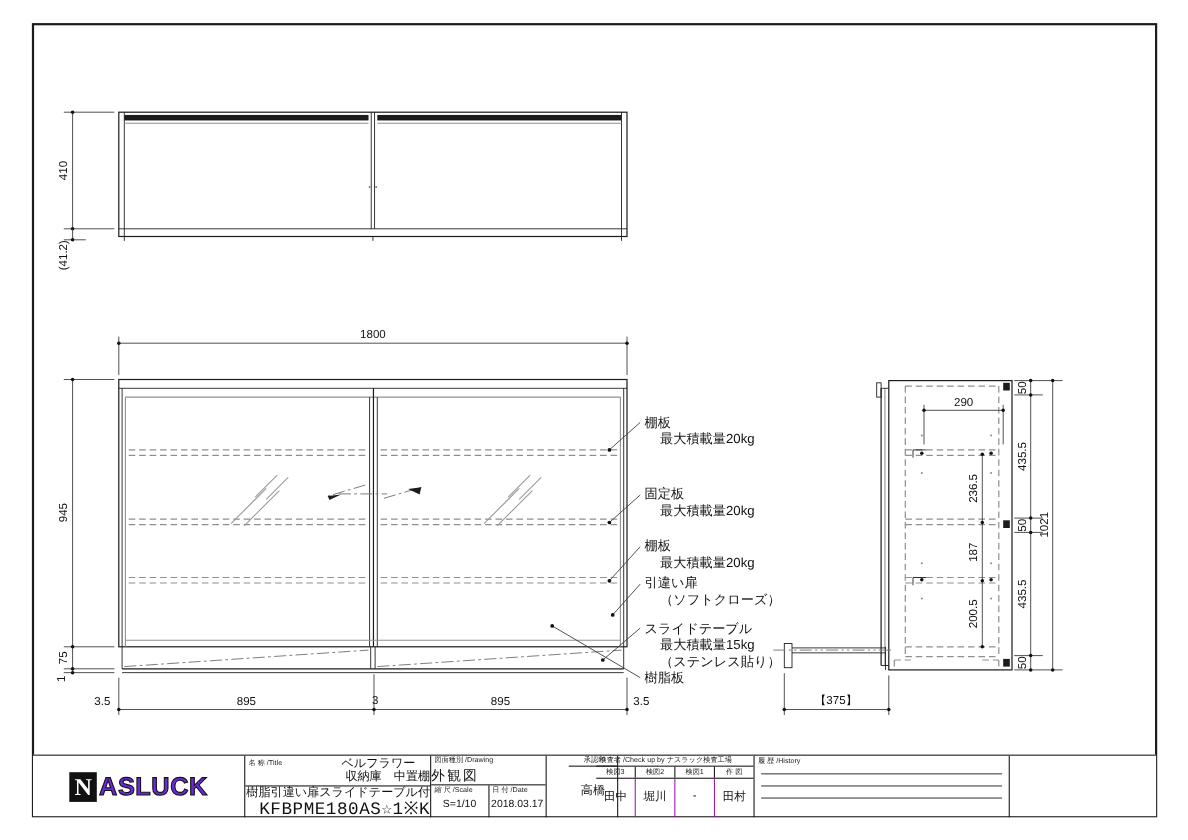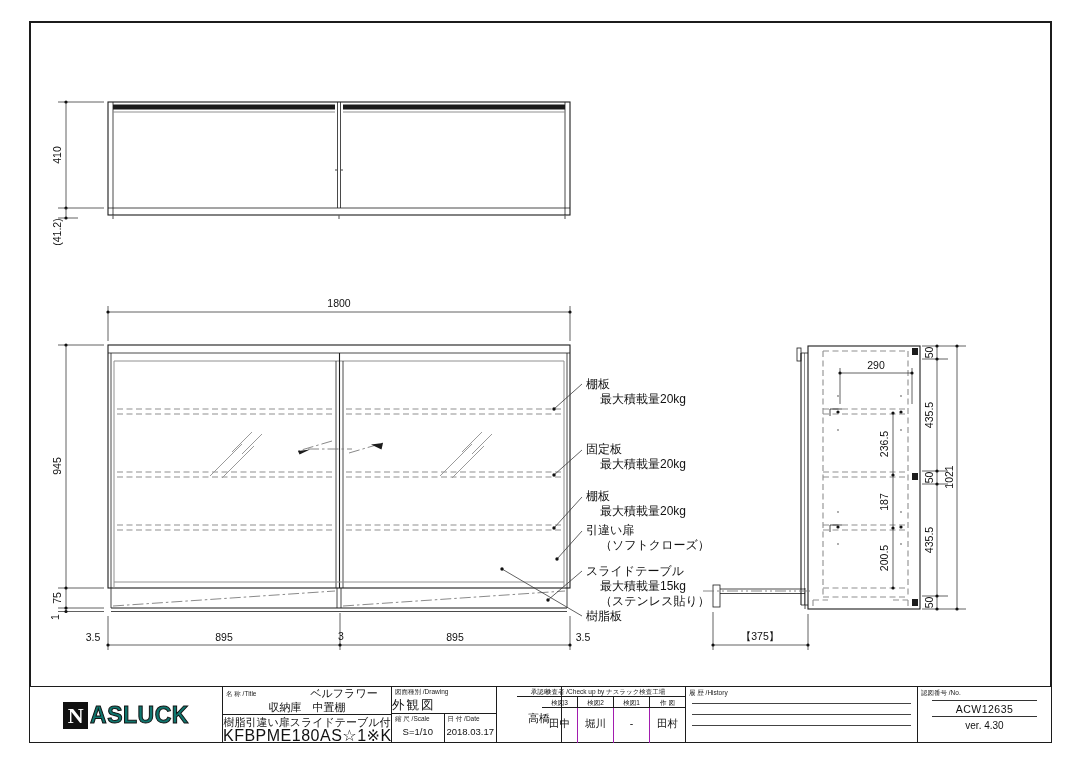--- a/index.html
+++ b/index.html
@@ -27,27 +27,27 @@
   .tblock{position:absolute;left:30px;top:686px;width:1021px;height:56px;
           border-top:1.6px solid #1c1c1c;box-sizing:border-box;background:#fff;}
   .tb-cell{position:absolute;top:0;height:56px;border-right:1.2px solid #1c1c1c;box-sizing:border-box;}
   .lbl{font-size:6.5px;color:#222;white-space:nowrap;overflow:hidden;line-height:9px;padding-left:3px;}
   .cval{text-align:center;}
 
   .logo-wrap{display:flex;align-items:center;justify-content:center;height:100%;}
   .logo-n{display:inline-block;background:#111;color:#fff;width:25px;height:27px;
           font-weight:bold;font-size:22px;text-align:center;line-height:27px;
           font-family:"Liberation Serif",serif;}
-  .logo-rest{font-weight:900;font-size:23px;letter-spacing:0.5px;color:#0f766e;
+  .logo-rest{font-weight:900;font-size:23px;letter-spacing:0.5px;color:#6d28d9;
              -webkit-text-stroke:1px #111;margin-left:2px;}
 
   .t-row1{height:13px;display:flex;align-items:center;gap:19px;}
   .t-row1 .lbl{flex:0 0 52px;}
   .t-row1 .v{flex:1;text-align:center;font-size:11px;}
-  .t-line{font-size:11px;text-align:center;line-height:14px;}
+  .t-line{font-size:11px;text-align:right;line-height:14px;font-family:Liberation Mono, monospace;}
   .t-div{border-top:1.1px solid #1c1c1c;}
   .code{font-size:16px;letter-spacing:0.5px;}
 
   .d-top{height:27px;border-bottom:1.1px solid #1c1c1c;box-sizing:border-box;}
   .d-val{font-size:12.5px;text-align:left;letter-spacing:2px;margin-top:1px;}
   .d-bot{display:flex;height:29px;}
   .d-half{flex:1;box-sizing:border-box;}
   .d-half.first{border-right:1.1px solid #1c1c1c;}
   .d-small{font-size:9.5px;text-align:center;margin-top:3px;}
 
@@ -406,21 +406,14 @@
     </div>
   </div>
 
   <div class="tb-cell" style="left:656px;width:232px;">
     <div class="lbl" style="padding-top:1px;">履 歴 /History</div>
     <div class="hline" style="margin-top:6px;"></div>
     <div class="hline" style="margin-top:10px;"></div>
     <div class="hline" style="margin-top:10px;"></div>
   </div>
 
-  <div class="tb-cell" style="left:888px;width:133px;border-right:none;">
-    <div class="lbl" style="padding-top:1px;">認図番号 /No.</div>
-    <div class="no-rule" style="margin-top:3px;"></div>
-    <div class="no-val">ACW12635</div>
-    <div class="no-rule"></div>
-    <div class="no-ver">ver. 4.30</div>
-  </div>
 
 </div>
 
 </body></html>

